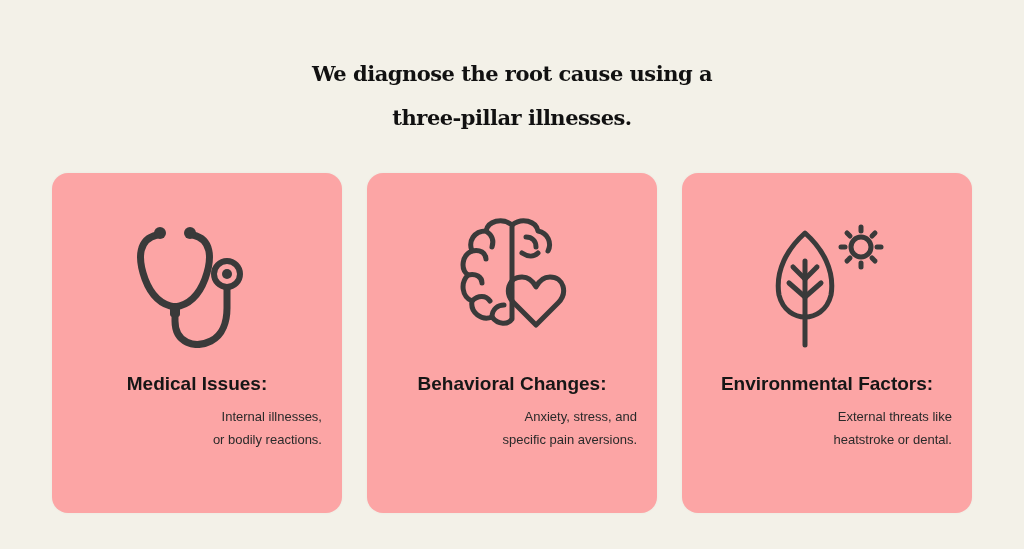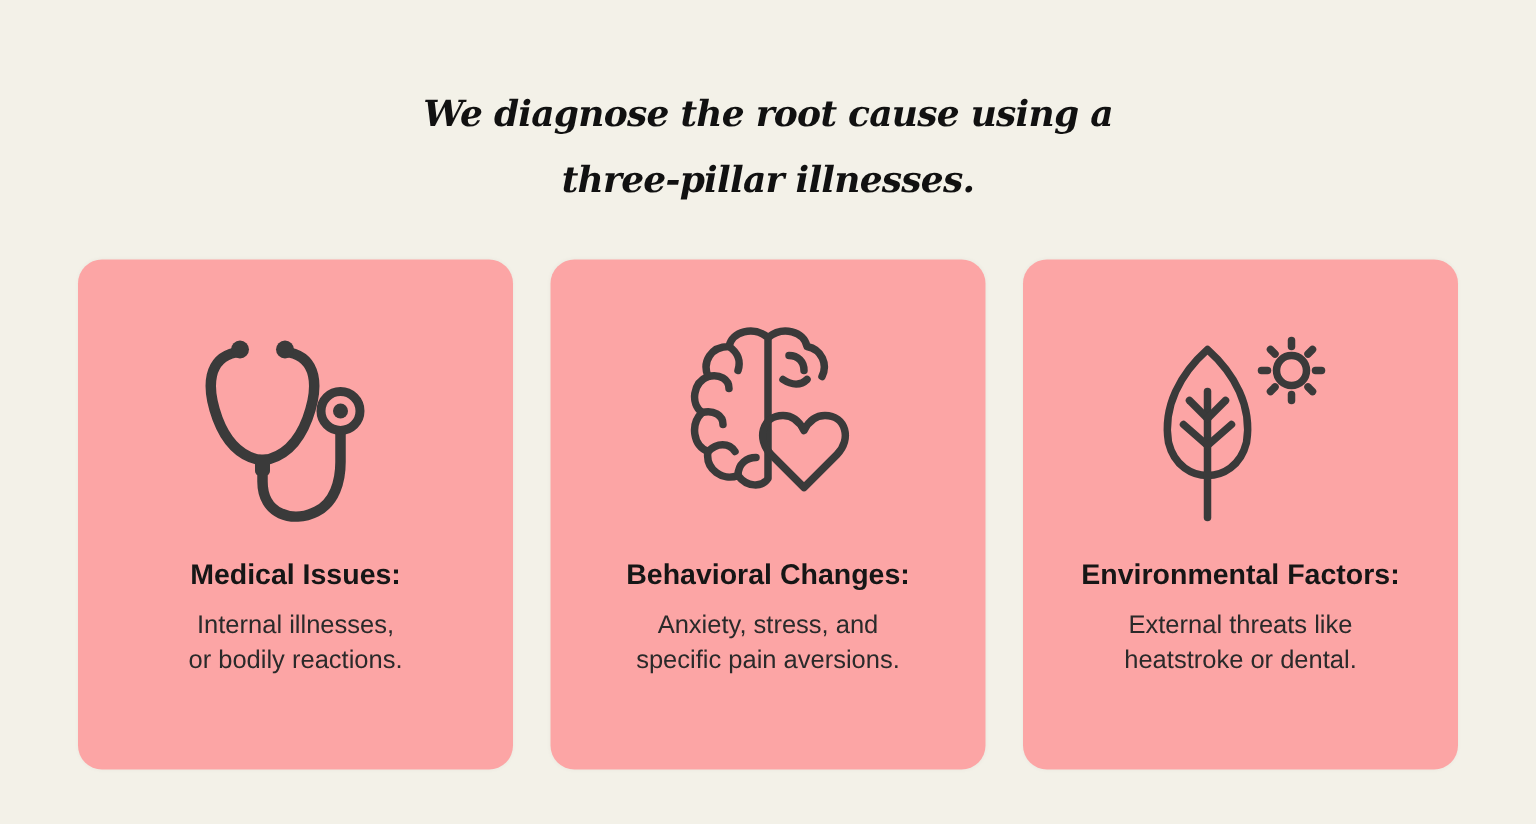--- a/index.html
+++ b/index.html
@@ -8,44 +8,43 @@
     background:#f3f1e8;
     position:relative;
     font-family:"Liberation Sans", sans-serif;
     color:#1c1c1c;
   }
   .title {
     position:absolute; left:0; top:38px; width:1024px;
     text-align:center;
     font-family:"DejaVu Serif", serif;
     font-weight:bold;
-    font-size:24px; line-height:44px;
+    font-size:21px; line-height:44px;
     color:#111;
     letter-spacing:-0.5px;
-    font-style:italic;
   }
   .title span { display:block; }
   .card {
     position:absolute; top:173px; height:340px; width:290px;
     background:#fca5a5;
     border-radius:16px;
     box-shadow:0 0 3px rgba(0,0,0,0.04);
   }
   .card .icon {
     position:absolute; left:0; top:40px; width:100%; height:135px;
     display:flex; justify-content:center; align-items:center;
   }
   .card .heading {
     position:absolute; left:0; top:200px; width:100%;
     text-align:center; font-weight:bold; font-size:19px;
     color:#161616;
   }
   .card .desc {
     position:absolute; left:20px; top:232px; width:250px;
-    text-align:center; font-size:17px; line-height:23px;
+    text-align:right; font-size:13px; line-height:23px;
     color:#2a2a2a;
   }
   .card .desc span { display:block; }
 </style>
 </head>
 <body>
 
 <h1 class="title">
   <span>We diagnose the root cause using a</span>
   <span>three-pillar illnesses.</span>

